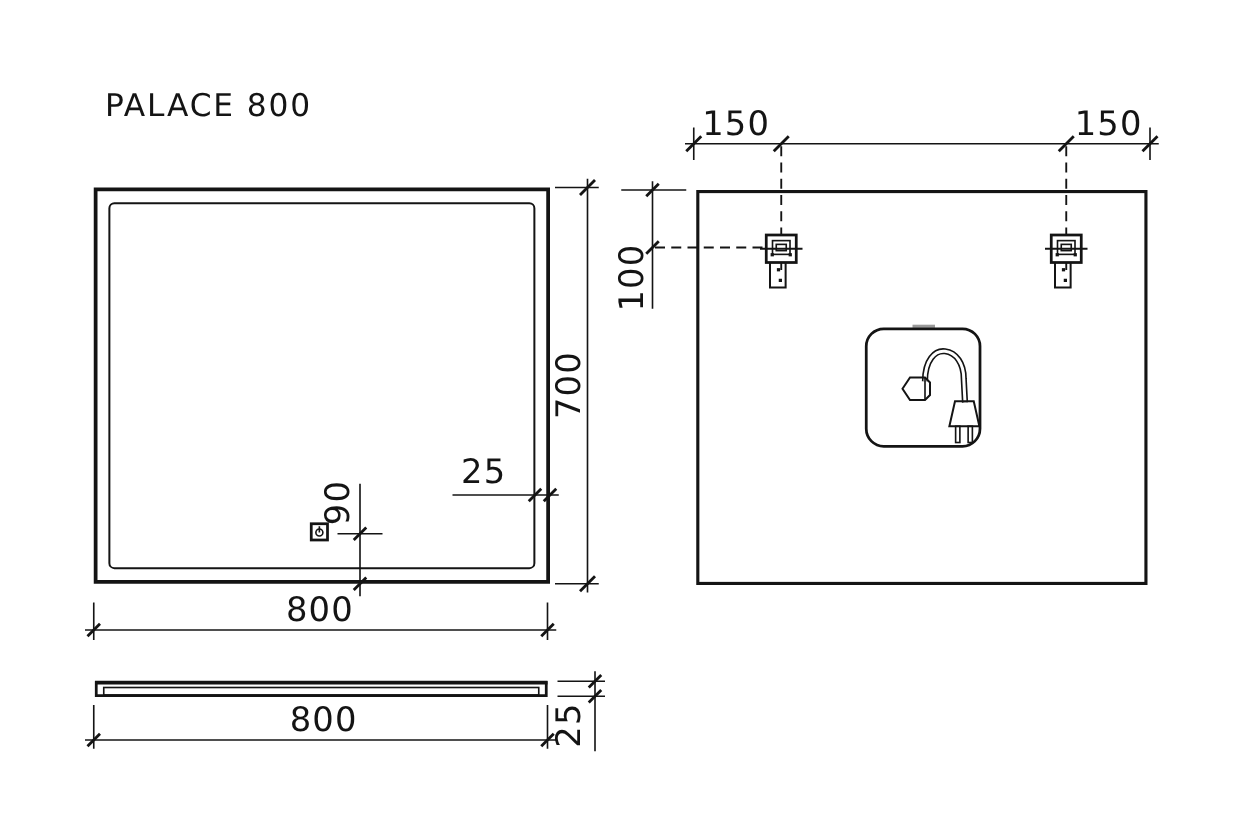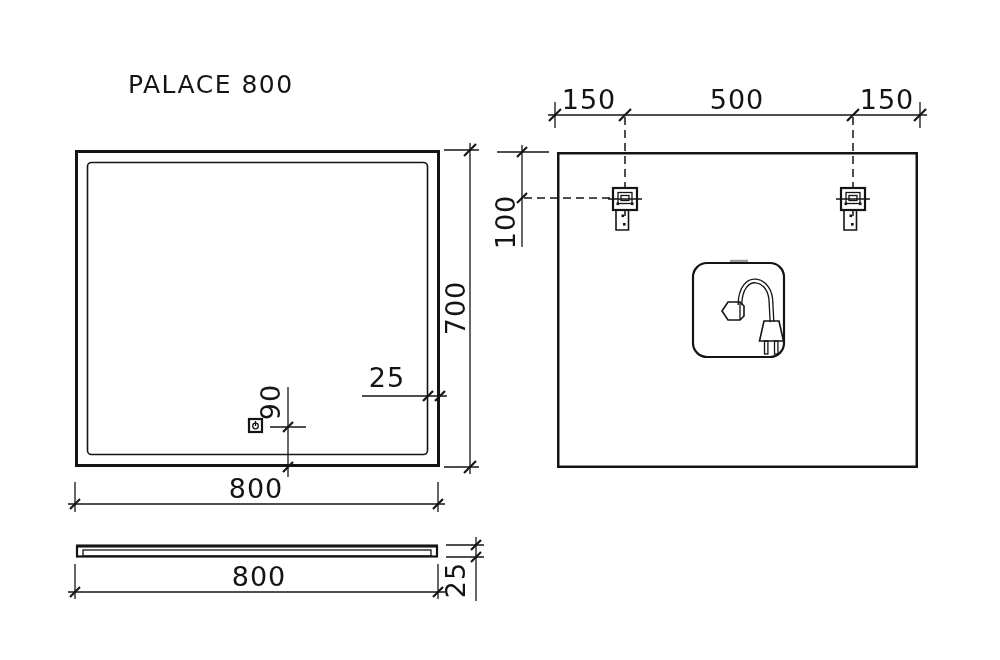--- a/index.html
+++ b/index.html
@@ -3,21 +3,21 @@
 <meta charset="utf-8">
 <style>
   html,body{margin:0;padding:0;background:#e9e9e9;}
   .canvas{
     position:relative;width:1000px;height:660px;background:#ffffff;
     font-family:"DejaVu Sans","Liberation Sans",sans-serif;color:#141414;
     overflow:hidden;
   }
   .title{
     position:absolute;left:84px;top:70px;font-size:25px;letter-spacing:1.5px;
-    color:#141414;white-space:nowrap;margin-left:44px;
+    color:#141414;white-space:nowrap;
   }
   .dim{
     position:absolute;width:90px;height:30px;line-height:30px;text-align:center;
     font-size:27px;letter-spacing:1px;color:#141414;white-space:nowrap;
   }
   .rot{transform:rotate(-90deg);}
   svg{position:absolute;left:0;top:0;}
   .ln{stroke:#141414;fill:none;stroke-width:1.3;}
   .ln2{stroke:#141414;fill:none;stroke-width:1.6;}
   .heavy{stroke:#141414;fill:#ffffff;stroke-width:3;}
@@ -152,20 +152,19 @@
       </g>
     </g>
   </svg>
 
   <div class="dim rot" style="left:411px;top:293px;">700</div>
   <div class="dim" style="left:342px;top:363px;">25</div>
   <div class="dim rot" style="left:226px;top:387px;">90</div>
   <div class="dim" style="left:211px;top:474px;">800</div>
 
   <div class="dim" style="left:544px;top:85px;">150</div>
-  <div class="dim" style="left:692px;top:85px;">500</div>
   <div class="dim" style="left:842px;top:85px;">150</div>
   <div class="dim rot" style="left:461px;top:207px;">100</div>
 
   <div class="dim" style="left:214px;top:562px;">800</div>
   <div class="dim rot" style="left:411px;top:565px;">25</div>
 
 </div>
 
 </body></html>

